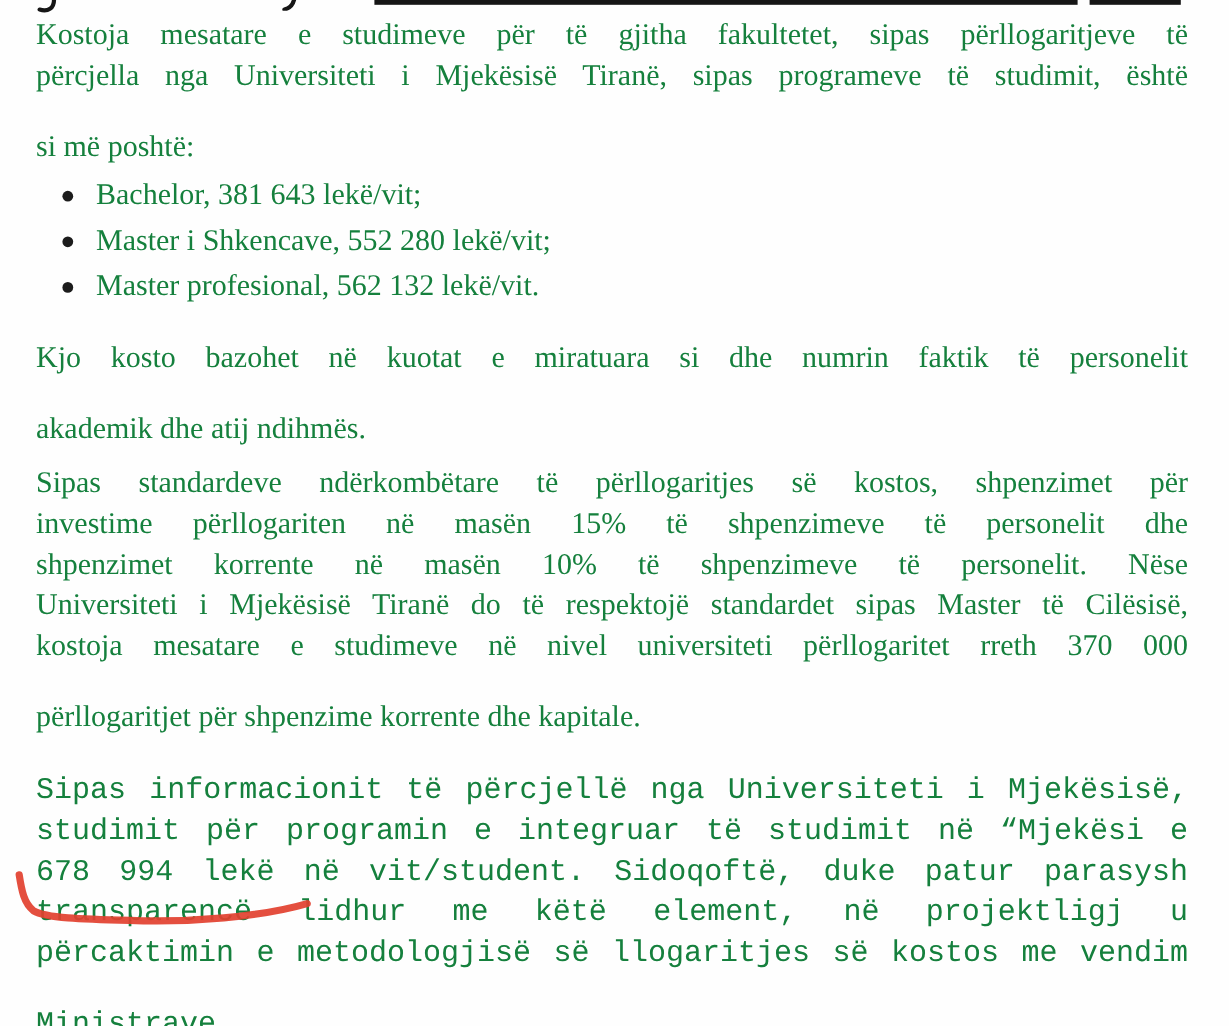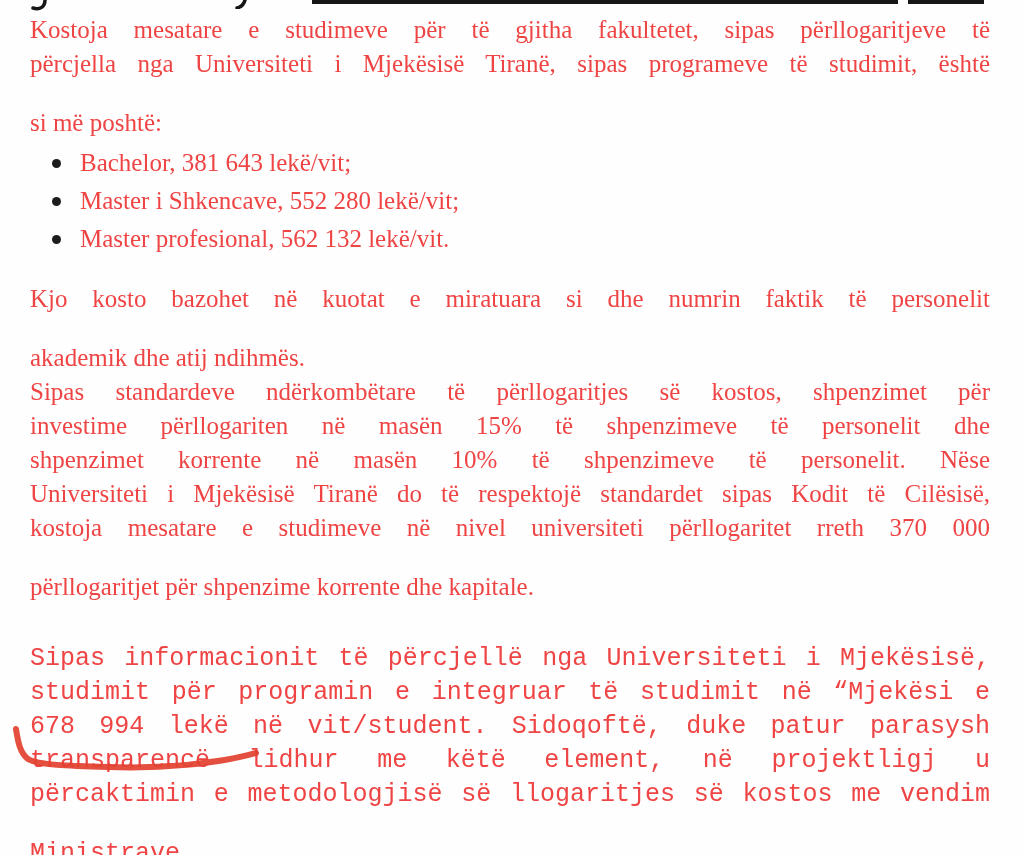--- a/index.html
+++ b/index.html
@@ -7,21 +7,21 @@
     padding: 0;
     background: #ffffff;
   }
   #page {
     position: relative;
     width: 1024px;
     height: 855px;
     background: #fefefe;
     overflow: hidden;
     font-family: "Liberation Serif", "DejaVu Serif", serif;
-    color: #ef4444;
+    color: #15803d;
   }
   .para {
     position: absolute;
     left: 30px;
     width: 960px;
     font-size: 25px;
   }
   
   .jl {
     height: 34px;
@@ -107,25 +107,25 @@
       <span class="bullet-dot"></span>
       <span>Master profesional, 562 132 lekë/vit.</span>
     </div>
   </div>
 
   <div class="para" style="top:282px;">
     <div class="jl just">Kjo kosto bazohet në kuotat e miratuara si dhe numrin faktik të personelit</div>
     <div class="jl lastline">akademik dhe atij ndihmës.</div>
   </div>
 
-  <div class="para" style="top:375px;">
+  <div class="para" style="top:386px;">
     <div class="jl just">Sipas standardeve ndërkombëtare të përllogaritjes së kostos, shpenzimet për</div>
     <div class="jl just">investime përllogariten në masën 15% të shpenzimeve të personelit dhe</div>
     <div class="jl just">shpenzimet korrente në masën 10% të shpenzimeve të personelit. Nëse</div>
-    <div class="jl just">Universiteti i Mjekësisë Tiranë do të respektojë standardet sipas Kodit të Cilësisë,</div>
+    <div class="jl just">Universiteti i Mjekësisë Tiranë do të respektojë standardet sipas Master të Cilësisë,</div>
     <div class="jl just">kostoja mesatare e studimeve në nivel universiteti përllogaritet rreth 370 000</div>
     <div class="jl lastline">përllogaritjet për shpenzime korrente dhe kapitale.</div>
   </div>
 
   <div class="para" style="top:642px;font-family:Liberation Mono, monospace;">
     <div class="jl just">Sipas informacionit të përcjellë nga Universiteti i Mjekësisë, Tiranë, kostoja e</div>
     <div class="jl just">studimit për programin e integruar të studimit në “Mjekësi e Përgjithshme” është</div>
     <div class="jl just">678 994 lekë në vit/student. Sidoqoftë, duke patur parasysh nevojën për</div>
     <div class="jl just">transparencë lidhur me këtë element, në projektligj u parashikua detyrimi për</div>
     <div class="jl just">përcaktimin e metodologjisë së llogaritjes së kostos me vendim të Këshillit të</div>

